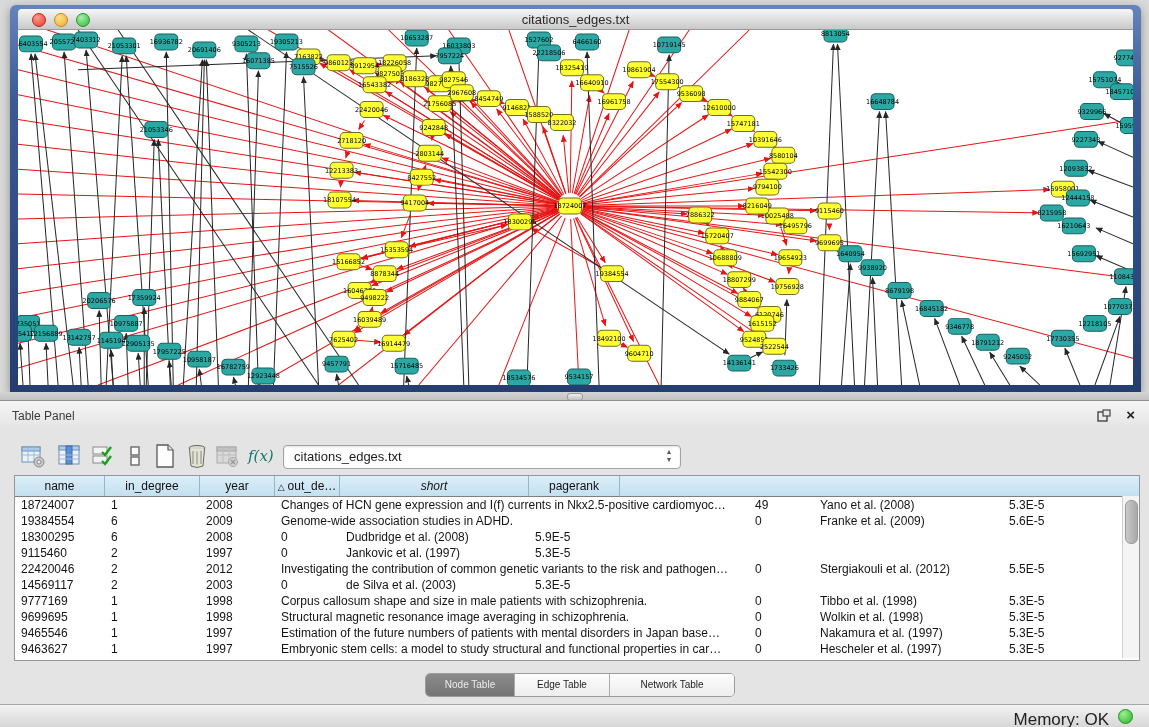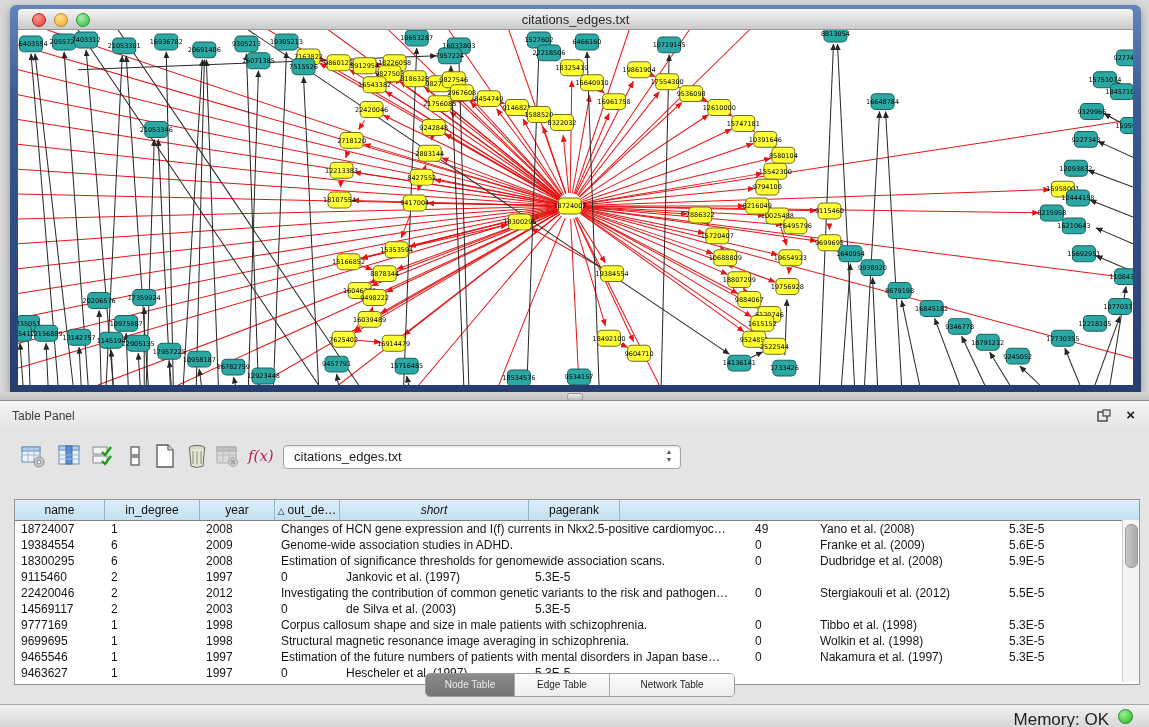--- a/index.html
+++ b/index.html
@@ -31,27 +31,27 @@
   .panel-header{position:absolute;left:0;top:400px;width:1149px;height:30px;
     background:linear-gradient(#f5f5f5,#e3e3e3);border-top:1px solid #8f8f8f;border-bottom:1px solid #c2c2c2;}
   .panel-title{position:absolute;left:12px;top:8px;font-size:12px;color:#3c3c3c;}
   .float-icon{position:absolute;right:38px;top:8px;width:14px;height:13px;cursor:pointer;}
   .close-icon{position:absolute;right:14px;top:5px;font-size:15px;font-weight:bold;color:#222;cursor:pointer;}
 
   .panel-body{position:absolute;left:0;top:431px;width:1149px;height:274px;background:#e4e4e4;}
 
   .toolbar{position:absolute;left:0;top:12px;width:1149px;height:28px;}
   .tool{position:absolute;top:0;width:26px;height:26px;cursor:pointer;}
-  .fx{font-family:"DejaVu Serif",serif;font-style:italic;font-size:15px;color:#be185d;padding-top:4px;}
+  .fx{font-family:"DejaVu Serif",serif;font-style:italic;font-size:15px;color:#0f766e;padding-top:4px;}
   .combo{position:absolute;left:283px;top:2px;width:396px;height:22px;background:#fff;
     border:1px solid #a3a3a3;border-radius:4px;box-shadow:inset 0 1px 2px rgba(0,0,0,.12);}
   .combo-text{position:absolute;left:10px;top:3px;font-size:13px;color:#1c1c1c;}
   .combo-stepper{position:absolute;right:6px;top:2px;width:10px;height:18px;font-size:7px;color:#555;line-height:8px;text-align:center;}
 
-  .tablebox{position:absolute;left:14px;top:68px;width:1124px;height:184px;background:#fff;border:1px solid #969696;}
+  .tablebox{position:absolute;left:14px;top:44px;width:1124px;height:184px;background:#fff;border:1px solid #969696;}
   .thead{display:flex;height:20px;border-bottom:1px solid #7f7f7f;background:linear-gradient(#dceef9,#c3e0f0);}
   .th{box-sizing:border-box;height:20px;line-height:20px;text-align:center;font-size:12px;color:#111;
     border-right:1px solid #94b6ca;background:linear-gradient(#dceef9,#c3e0f0);cursor:pointer;overflow:hidden;white-space:nowrap;}
   .sort-tri{font-size:9px;margin-right:3px;color:#222;}
   .tbody{position:relative;}
   .tr{display:flex;height:16px;line-height:16px;cursor:pointer;}
   .td{box-sizing:border-box;padding-left:6px;font-size:12px;color:#141414;white-space:nowrap;overflow:hidden;}
   .vscroll{position:absolute;right:0;top:20px;width:16px;height:162px;background:#f4f4f4;border-left:1px solid #d0d0d0;}
   .vthumb{position:absolute;left:2px;top:4px;width:11px;height:42px;border-radius:6px;
     background:linear-gradient(90deg,#c9c9c9,#a9a9a9);border:1px solid #9b9b9b;cursor:pointer;}
@@ -904,21 +904,20 @@
             <div class="td" style="width: 75px;">2009</div>
             <div class="td" style="width: 474px;">Genome-wide association studies in ADHD.</div>
             <div class="td" style="width: 65px;">0</div>
             <div class="td" style="width: 189px;">Franke et al. (2009)</div>
             <div class="td" style="width: 91px;">5.6E-5</div>
           </div>
           <div class="tr">
             <div class="td" style="width: 90px;">18300295</div>
             <div class="td" style="width: 95px;">6</div>
             <div class="td" style="width: 75px;">2008</div>
-            <div class="td" style="width: 474px;">Estimation of significance thresholds for genomewide association scans.</div>
             <div class="td" style="width: 65px;">0</div>
             <div class="td" style="width: 189px;">Dudbridge et al. (2008)</div>
             <div class="td" style="width: 91px;">5.9E-5</div>
           </div>
           <div class="tr">
             <div class="td" style="width: 90px;">9115460</div>
             <div class="td" style="width: 95px;">2</div>
             <div class="td" style="width: 75px;">1997</div>
             <div class="td" style="width: 65px;">0</div>
             <div class="td" style="width: 189px;">Jankovic et al. (1997)</div>
@@ -965,20 +964,21 @@
             <div class="td" style="width: 75px;">1997</div>
             <div class="td" style="width: 474px;">Estimation of the future numbers of patients with mental disorders in Japan base…</div>
             <div class="td" style="width: 65px;">0</div>
             <div class="td" style="width: 189px;">Nakamura et al. (1997)</div>
             <div class="td" style="width: 91px;">5.3E-5</div>
           </div>
           <div class="tr">
             <div class="td" style="width: 90px;">9463627</div>
             <div class="td" style="width: 95px;">1</div>
             <div class="td" style="width: 75px;">1997</div>
+            <div class="td" style="width: 474px;">Embryonic stem cells: a model to study structural and functional properties in car…</div>
             <div class="td" style="width: 65px;">0</div>
             <div class="td" style="width: 189px;">Hescheler et al. (1997)</div>
             <div class="td" style="width: 91px;">5.3E-5</div>
           </div>
         </div>
       <div class="vscroll">
         <div class="vthumb"></div>
       </div>
     </div>
 

